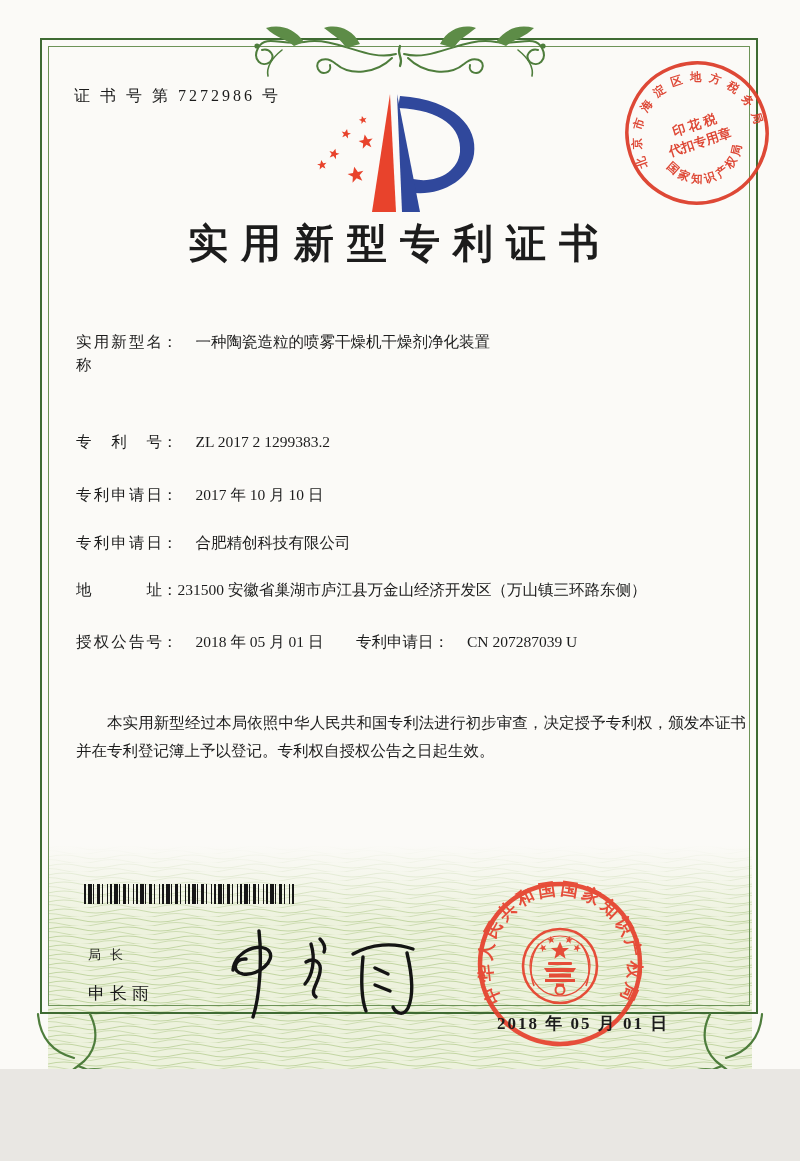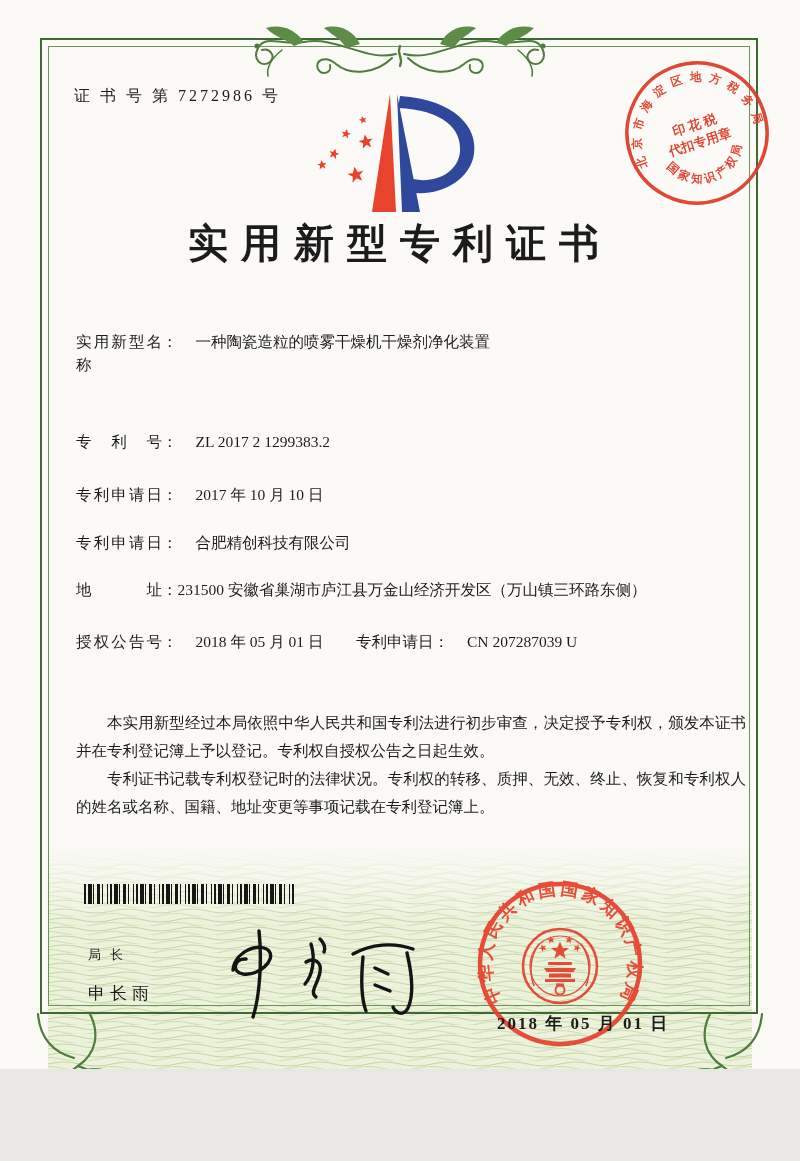--- a/index.html
+++ b/index.html
@@ -165,21 +165,20 @@
   </div>
   <div class="row" style="top:630px">
     <span class="lbl">授权公告号</span><span class="colon">：</span><span class="val">2018 年 05 月 01 日</span>
     <span class="subcol">
       <span>专利申请日</span><span>：</span><span class="val">CN 207287039 U</span>
     </span>
   </div>
 
   <div class="paras">
     <p>本实用新型经过本局依照中华人民共和国专利法进行初步审查，决定授予专利权，颁发本证书并在专利登记簿上予以登记。专利权自授权公告之日起生效。</p>
-    <p>专利证书记载专利权登记时的法律状况。专利权的转移、质押、无效、终止、恢复和专利权人的姓名或名称、国籍、地址变更等事项记载在专利登记簿上。</p>
   </div>
 
   <div class="barcode"></div>
 
   <div class="officer-title">局长</div>
   <div class="officer-name">申长雨</div>
 
   <svg class="signature" width="230" height="105" viewBox="0 0 230 105">
     <g fill="none" stroke="#141414" stroke-width="3.4" stroke-linecap="round">
       <path d="M18,52 C20,32 46,24 54,33 C61,42 44,58 28,56 C16,54 19,40 31,41"></path>

